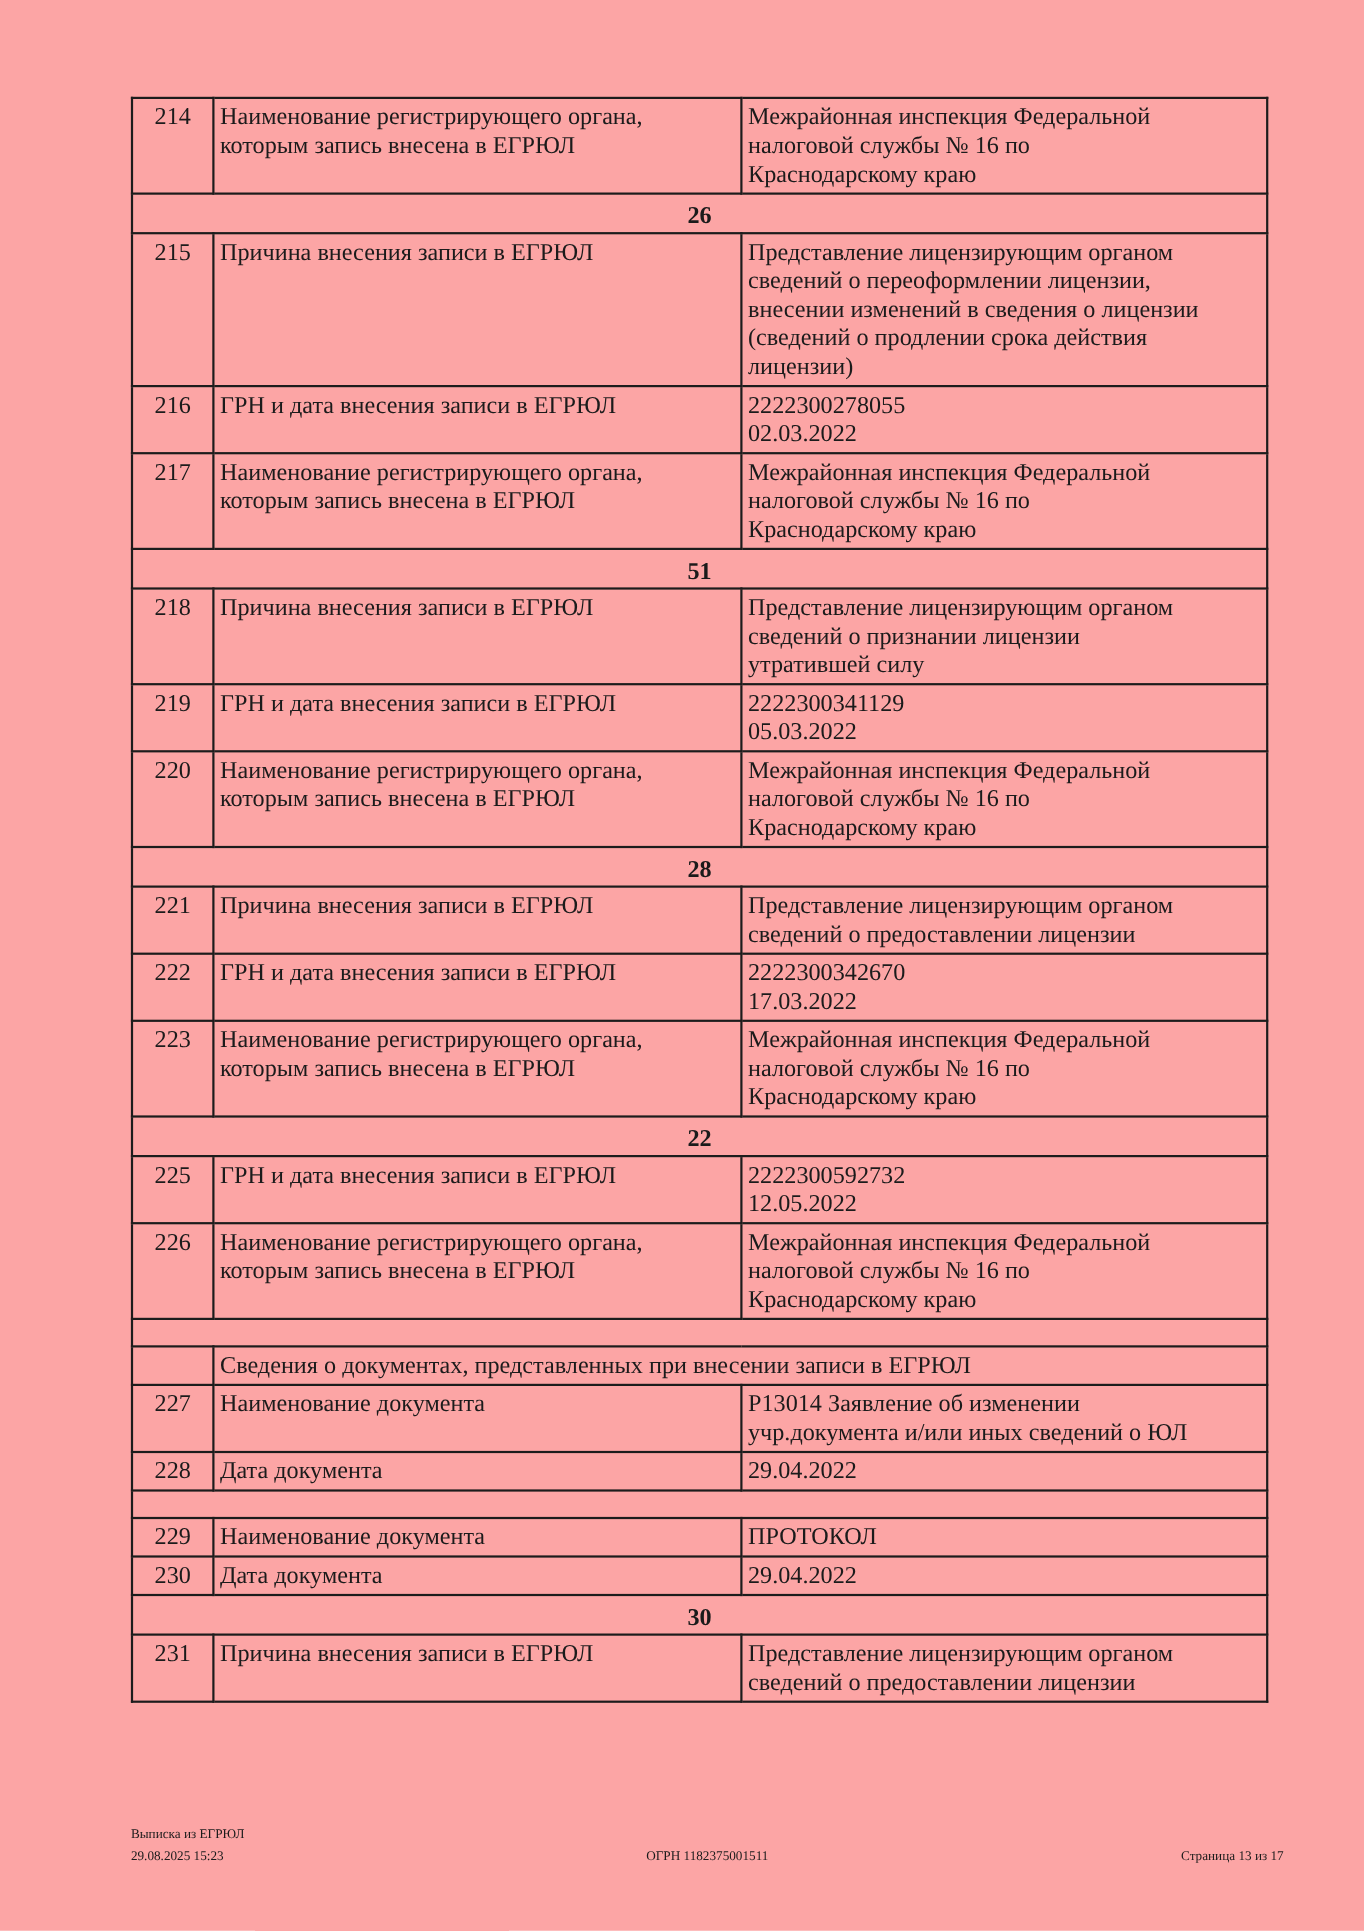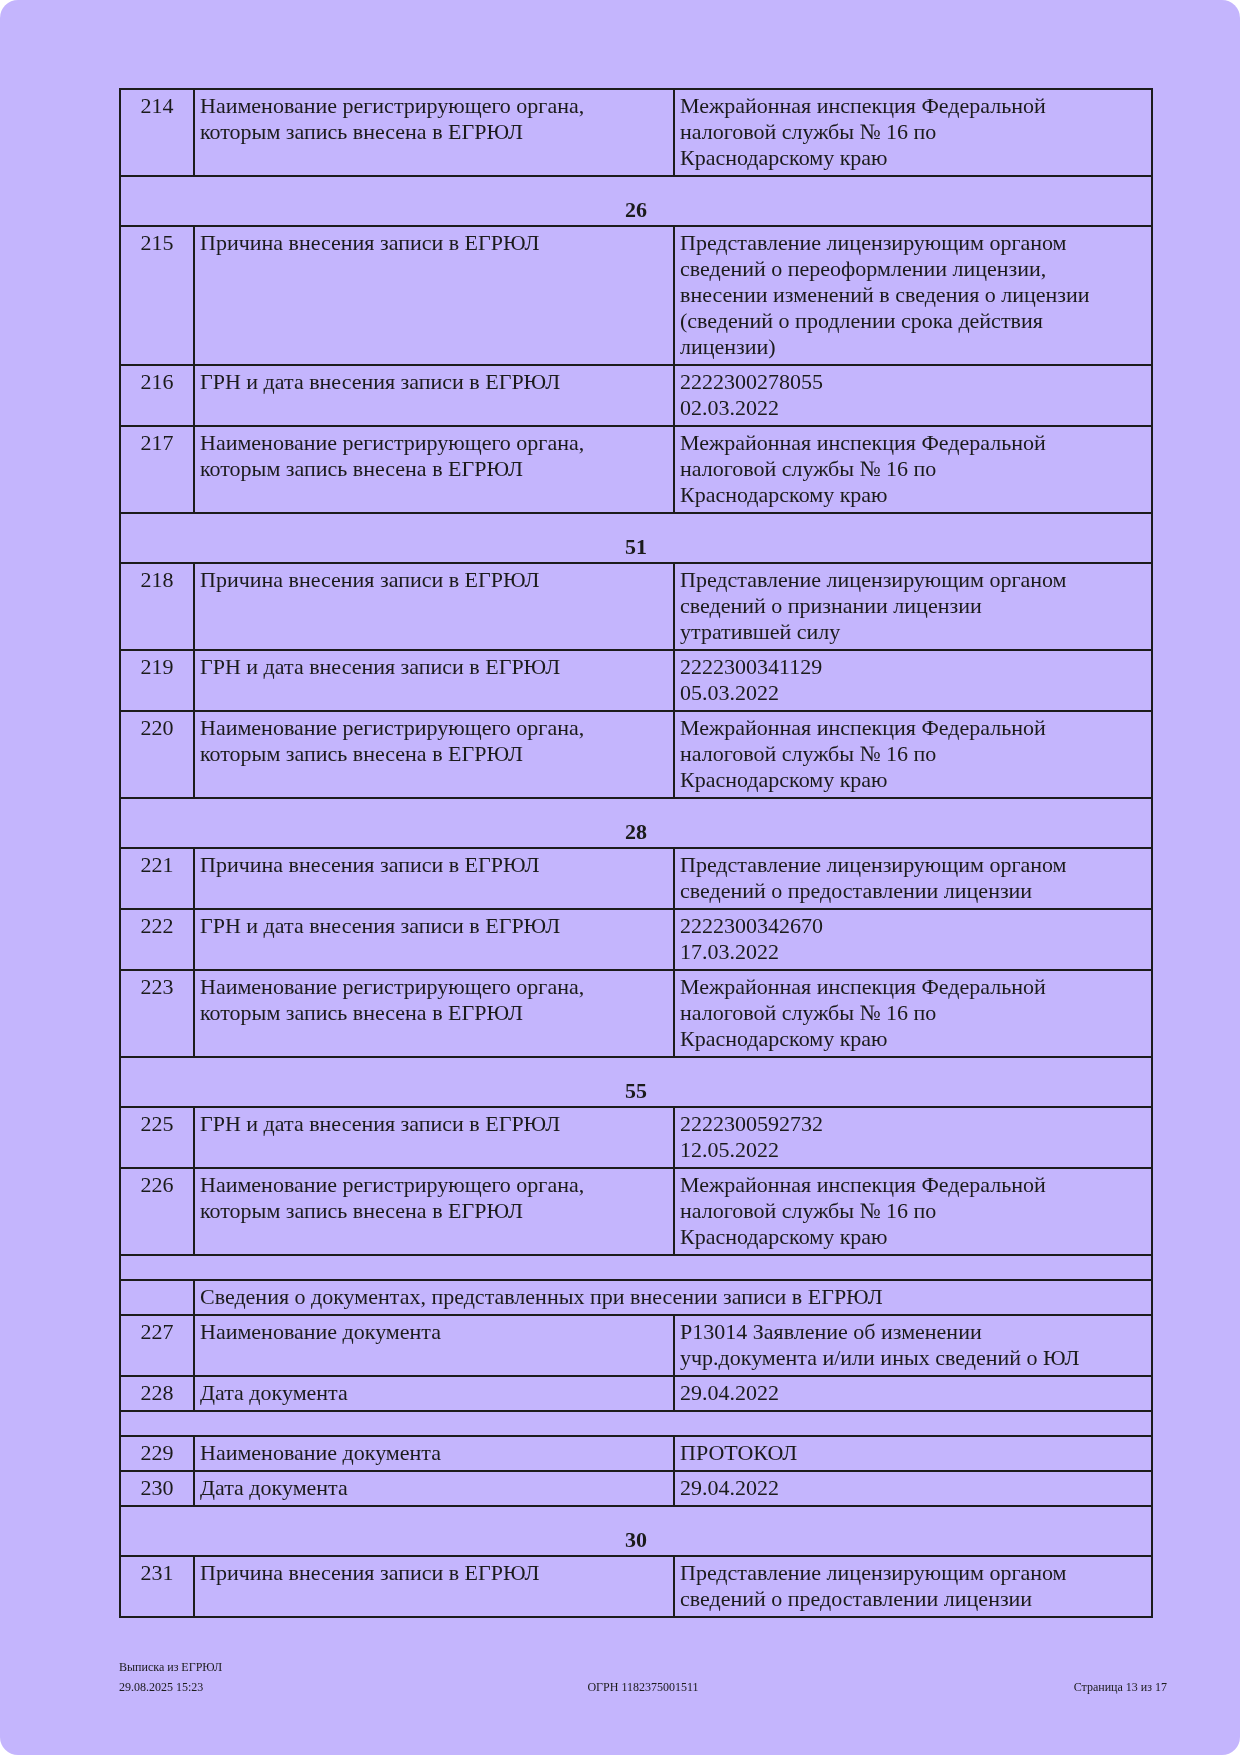--- a/index.html
+++ b/index.html
@@ -4,21 +4,21 @@
 <style>
   html,body{margin:0;padding:0;}
   body{
     width:1240px;height:1755px;
     background:#ffffff;
     font-family:"Liberation Serif","DejaVu Serif",serif;
     color:#1b1b1b;
     position:relative;
     -webkit-font-smoothing:antialiased;
   }
-  .page{position:absolute;inset:0;background:#c4b5fd;border-radius:18px;}
+  .page{position:absolute;inset:0;background:#fca5a5;}
 
   table.egrul{
     position:absolute;
     left:119px;top:88px;
     width:1032px;
     border-collapse:collapse;
     table-layout:fixed;
     font-size:22px;
     line-height:26px;
   }
@@ -31,21 +31,21 @@
   td.num{
     text-align:center;
     padding-left:2px;padding-right:2px;
   }
   td.label{}
   td.value{}
   .pre{white-space:pre-line;}
   tr.section td{
     text-align:center;
     font-weight:bold;
-    padding-top:19px;padding-bottom:2px;
+    padding-top:5px;padding-bottom:2px;
     height:27px;
     vertical-align:middle;
   }
   tr.spacer td{height:23px;padding:0;}
   tr.subheader td{}
 
   .footer{
     position:absolute;
     left:119px;
     width:1048px;
@@ -146,21 +146,21 @@
         </tr>
         <tr>
           <td class="num">223</td>
           <td class="label pre">Наименование регистрирующего органа,
 которым запись внесена в ЕГРЮЛ</td>
           <td class="value pre">Межрайонная инспекция Федеральной
 налоговой службы № 16 по
 Краснодарскому краю</td>
         </tr>
         <tr class="section">
-          <td colspan="3">55</td>
+          <td colspan="3">22</td>
         </tr>
         <tr>
           <td class="num">225</td>
           <td class="label pre">ГРН и дата внесения записи в ЕГРЮЛ</td>
           <td class="value pre">2222300592732
 12.05.2022</td>
         </tr>
         <tr>
           <td class="num">226</td>
           <td class="label pre">Наименование регистрирующего органа,

